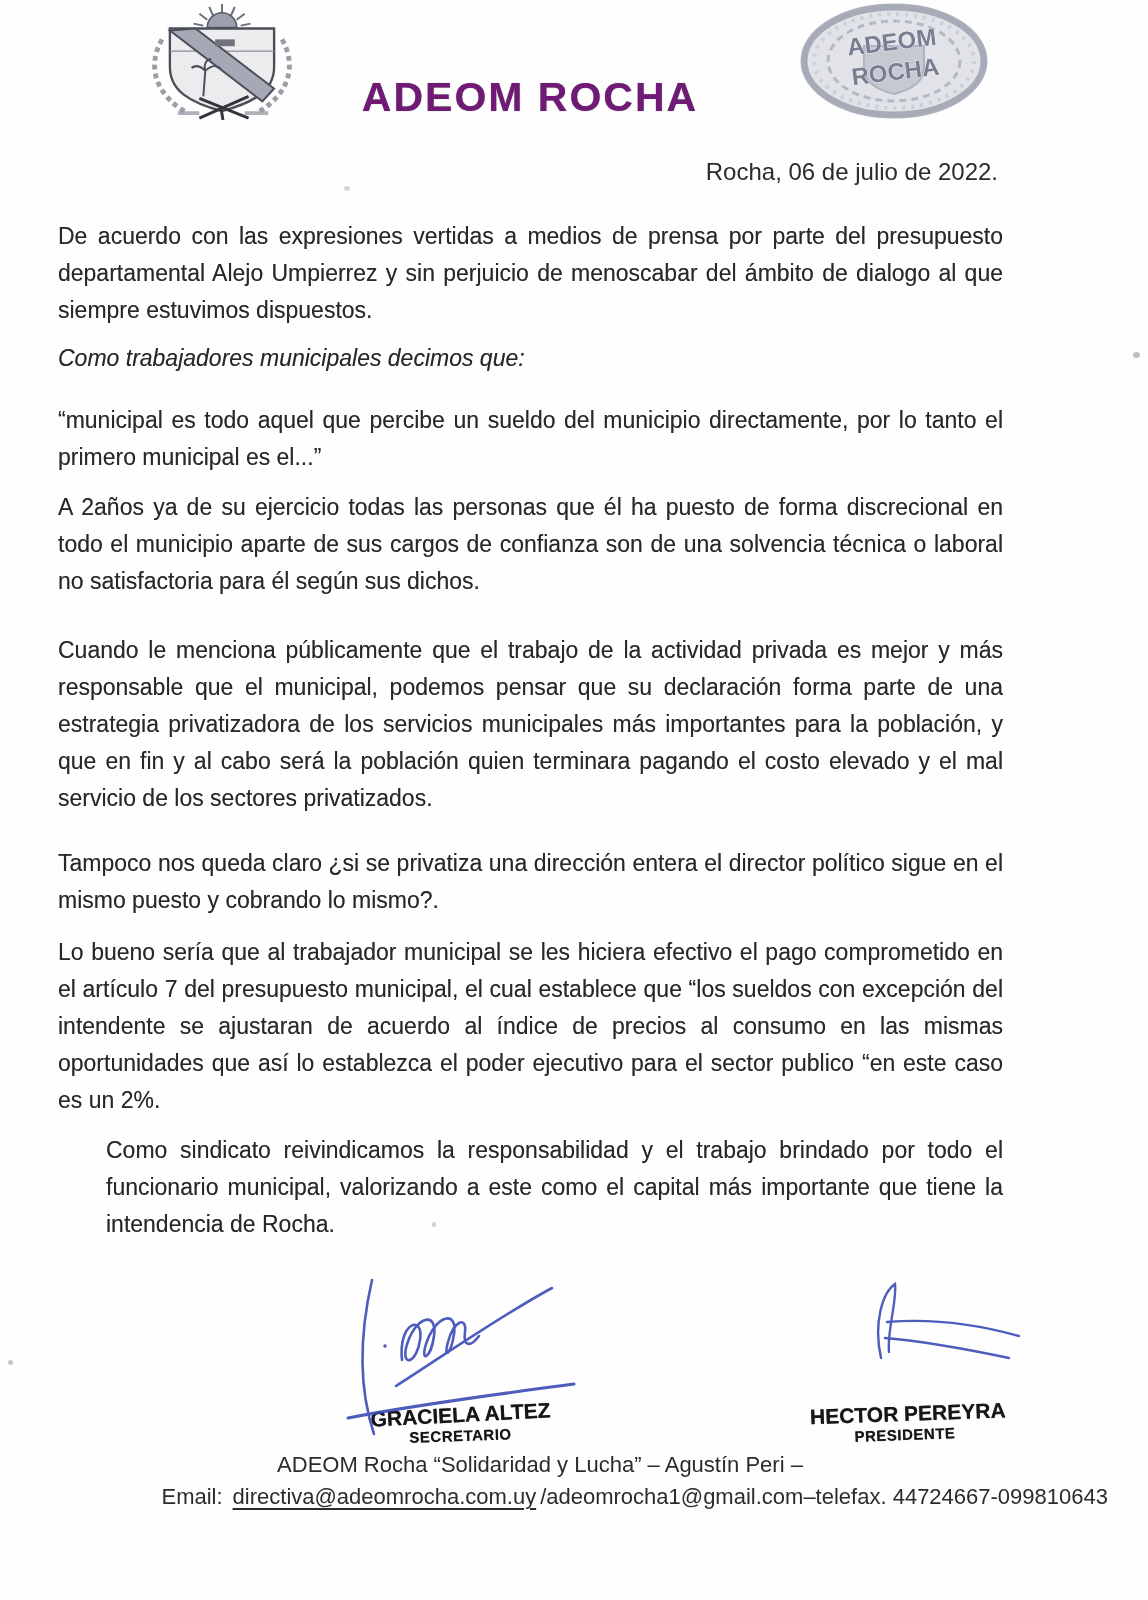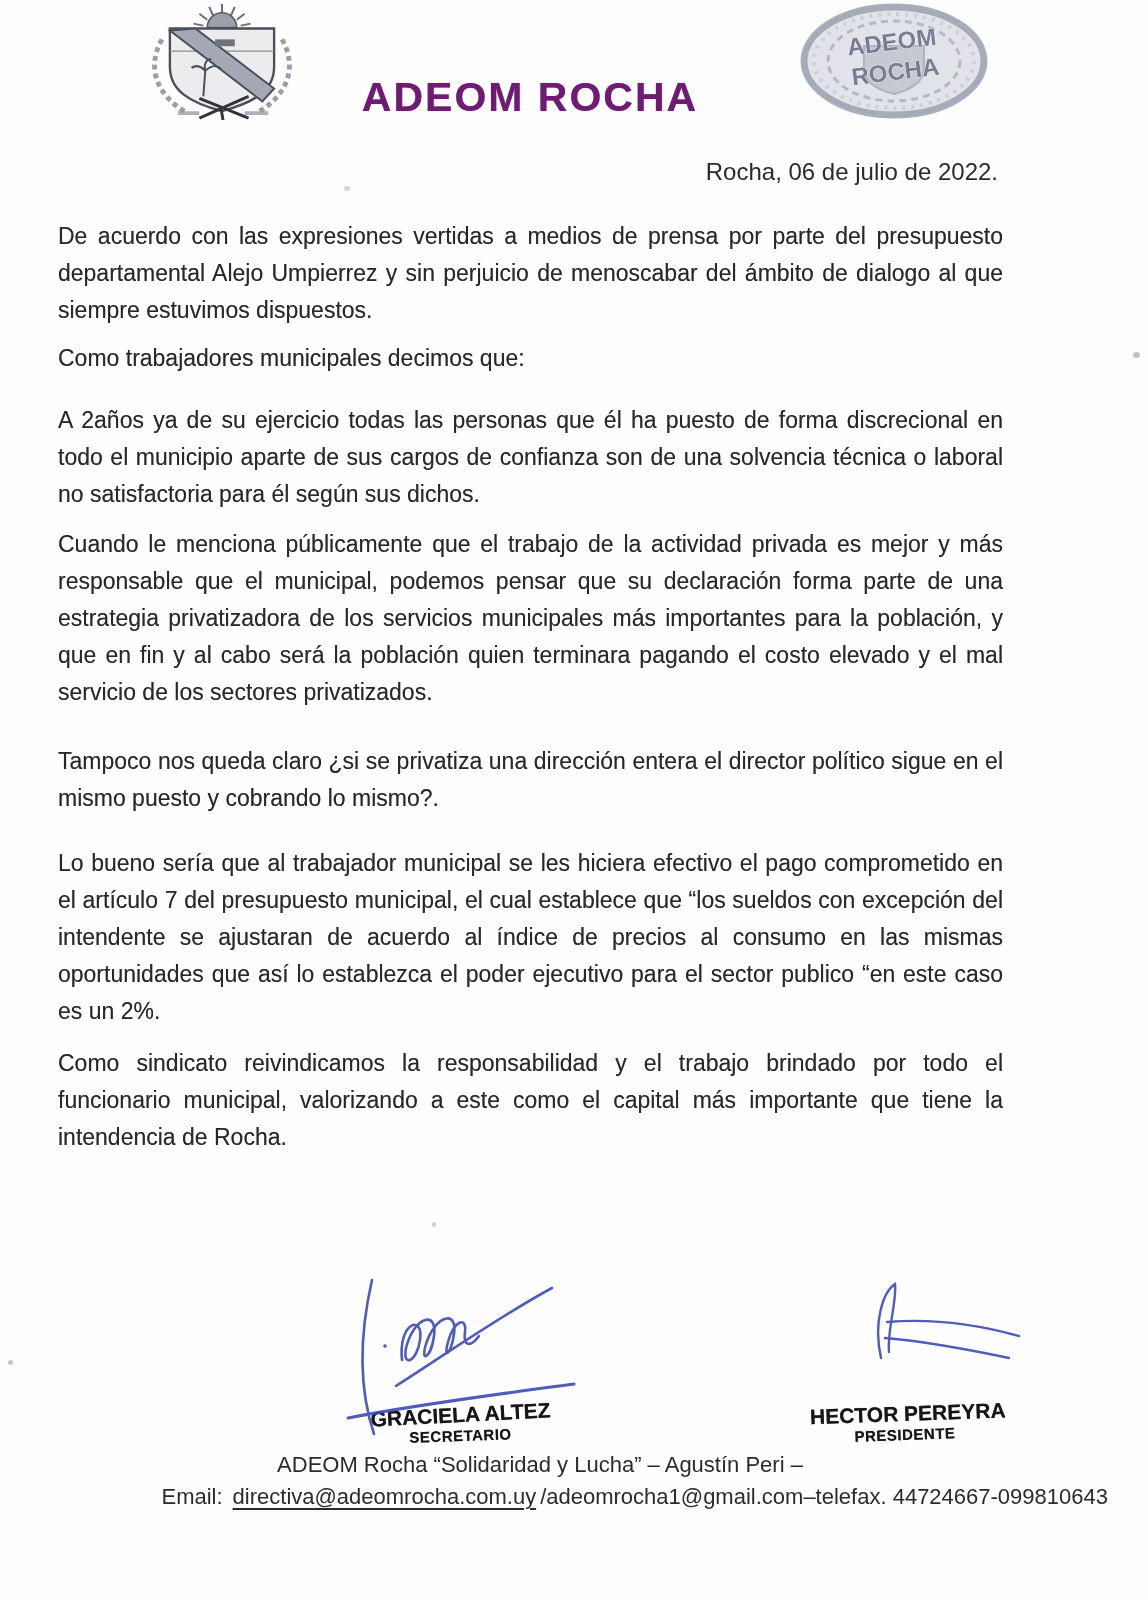--- a/index.html
+++ b/index.html
@@ -27,21 +27,21 @@
   }
   
   .doc-body{
     position:absolute;left:58px;top:218px;width:945px;
     font-size:23px;line-height:37px;
     text-align:justify;
     color:#28282c;
     text-shadow:0 0 .5px rgba(40,40,44,.45);
   }
   .doc-body p{margin:0;}
-  .doc-body p:nth-of-type(2){margin-top:11px;}
+  .doc-body p:nth-of-type(2){margin-top:11px;font-style:italic;}
   .doc-body p:nth-of-type(3){margin-top:25px;}
   .doc-body p:nth-of-type(4){margin-top:13px;}
   .doc-body p:nth-of-type(5){margin-top:32px;}
   .doc-body p:nth-of-type(6){margin-top:28px;}
   .doc-body p:nth-of-type(7){margin-top:15px;}
   .doc-body p:nth-of-type(8){margin-top:13px;margin-left:48px;}
   .doc-body p:nth-of-type(9){margin-top:56px;}
   
   .sig-left-svg{position:absolute;left:340px;top:1272px;width:240px;height:168px;z-index:3;}
   .sig-right-svg{position:absolute;left:843px;top:1280px;width:178px;height:80px;z-index:3;}
@@ -127,20 +127,21 @@
       <text x="96" y="78" font-size="24" fill="#6e7388" stroke="#f2f2f5" stroke-width=".8" paint-order="stroke">ROCHA</text>
     </g>
     <ellipse cx="96" cy="59" rx="80" ry="47" fill="none" stroke="#b8bcc8" stroke-width="4" stroke-dasharray="3 6" opacity=".6"></ellipse>
   </svg>
 
   <div class="date-line">Rocha, 06 de julio de 2022.</div>
 
   <div class="doc-body">
     <p>De acuerdo con las expresiones vertidas a medios de prensa por parte del presupuesto departamental Alejo Umpierrez y sin perjuicio de menoscabar del ámbito de dialogo al que siempre estuvimos dispuestos.</p>
     <p>Como trabajadores municipales decimos que:</p>
+    <p>“municipal es todo aquel que percibe un sueldo del municipio directamente, por lo tanto el primero municipal es el...”</p>
     <p>A 2años ya de su ejercicio todas las personas que él ha puesto de forma discrecional en todo el municipio aparte de sus cargos de confianza son de una solvencia técnica o laboral no satisfactoria para él según sus dichos.</p>
     <p>Cuando le menciona públicamente que el trabajo de la actividad privada es mejor y más responsable que el municipal, podemos pensar que su declaración forma parte de una estrategia privatizadora de los servicios municipales más importantes para la población, y que en fin y al cabo será la población quien terminara pagando el costo elevado y el mal servicio de los sectores privatizados.</p>
     <p>Tampoco nos queda claro ¿si se privatiza una dirección entera el director político sigue en el mismo puesto y cobrando lo mismo?.</p>
     <p>Lo bueno sería que al trabajador municipal se les hiciera efectivo el pago comprometido en el artículo 7 del presupuesto municipal, el cual establece que “los sueldos con excepción del intendente se ajustaran de acuerdo al índice de precios al consumo en las mismas oportunidades que así lo establezca el poder ejecutivo para el sector publico “en este caso es un 2%.</p>
     <p>Como sindicato reivindicamos la responsabilidad y el trabajo brindado por todo el funcionario municipal, valorizando a este como el capital más importante que tiene la intendencia de Rocha.</p>
   </div>
 
   <svg class="sig-left-svg" viewBox="0 0 240 168" aria-hidden="true">
     <g fill="none" stroke="#3c4bb5" stroke-width="2.6" stroke-linecap="round" opacity=".9">
       <path d="M32,8 C22,52 16,108 34,162"></path>

